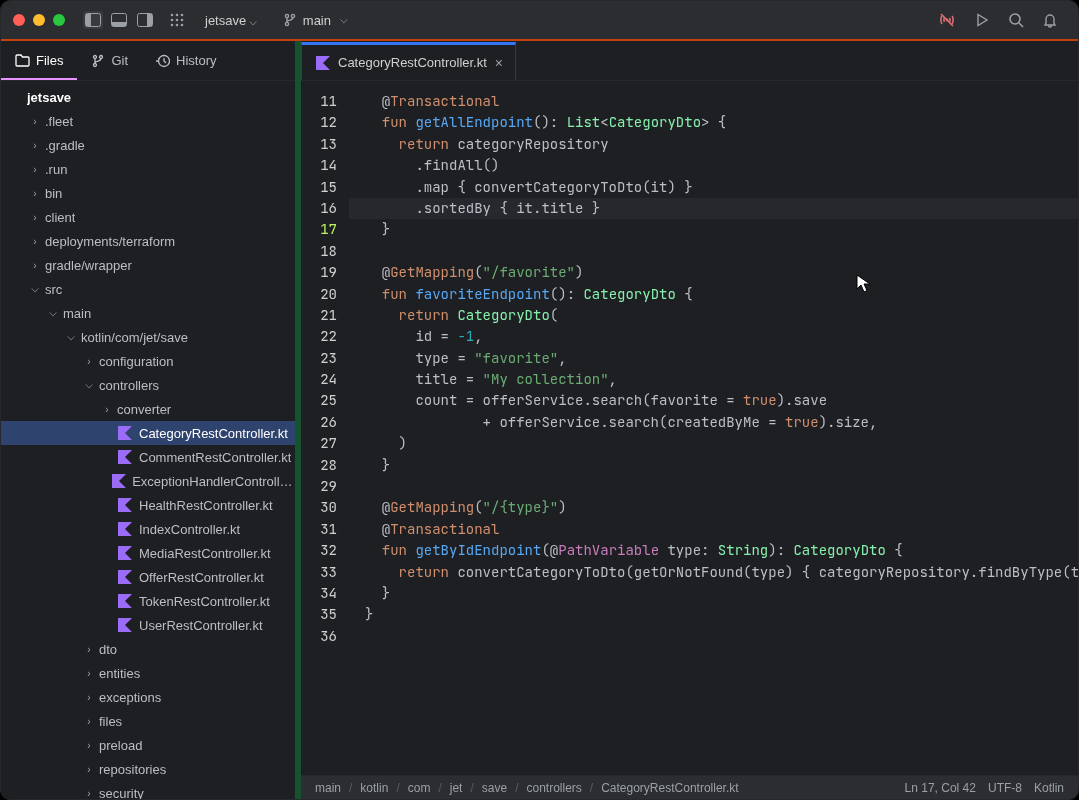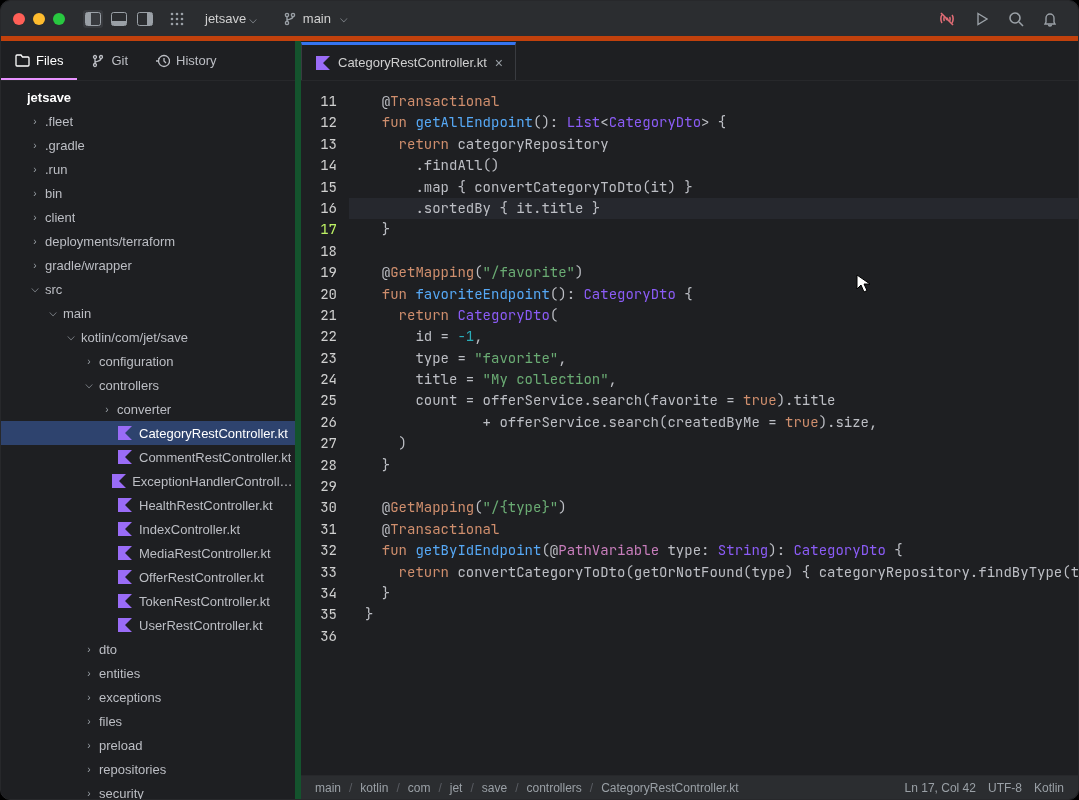--- a/index.html
+++ b/index.html
@@ -1,18 +1,18 @@
 <!DOCTYPE html>
 <html><head>
 <meta charset="utf-8">
 <style>
 *{margin:0;padding:0;box-sizing:border-box}
 body{width:1079px;height:800px;background:#000;font-family:-apple-system,BlinkMacSystemFont,"Segoe UI",sans-serif;font-size:13px;color:#bcbec4;overflow:hidden;position:relative}
 .window{width:1079px;height:800px;background:#1e1f22;border-radius:10px;display:flex;flex-direction:column;overflow:hidden;border:1px solid #27282b}
-.titlebar{height:40px;display:flex;align-items:center;padding:0 12px;gap:8px;border-bottom:5px solid #c2410c;background:#2b2d30}
+.titlebar{height:40px;display:flex;align-items:center;padding:0 12px;gap:8px;border-bottom:2px solid #c2410c;background:#2b2d30}
 .traffic{display:flex;gap:8px}
 .tl{width:12px;height:12px;border-radius:50%}
 .tl.r{background:#ff5f57}
 .tl.y{background:#febc2e}
 .tl.g{background:#28c840}
 .panelicons{display:flex;gap:6px;margin-left:10px}
 .picon{width:20px;height:18px;display:flex;align-items:center;justify-content:center;color:#9aa0a6;border-radius:3px}
 .picon.active{background:#383a3e}
 .grid-icon{width:20px;display:flex;align-items:center;justify-content:center;color:#9aa0a6;margin-left:4px}
 .projname{margin-left:10px;color:#d0d0d0}
@@ -44,21 +44,21 @@
 .editor{flex:1;display:flex;min-height:0;background:#1e1f22;font-family:"JetBrains Mono",Menlo,Consolas,monospace;font-size:14px;line-height:21.4px}
 .gutter{width:48px;text-align:right;padding:10px 12px 10px 0;color:#d0d0d0;user-select:none}
 .glin{height:21.4px}
 .glin.cur{color:#bef264}
 .code{flex:1;padding:10px 0;min-width:0}
 .cline{height:21.4px;padding-left:16px;white-space:pre}
 .cline.cur{background:#26282e}
 .cw{color:#cf8e6d}
 .an{color:#cf8e6d}
 .fn{color:#56a8f5}
-.ty{color:#8b5cf6}
+.ty{color:#86efac}
 .st{color:#6aab73}
 .nm{color:#2aacb8}
 .bl{color:#cf8e6d}
 .pu{color:#bcbec4}
 .id{color:#bcbec4}
 .pa{color:#c77dbb}
 .statusbar{height:24px;display:flex;align-items:center;padding:0 14px;border-top:1px solid #27282b;background:#2b2d30;color:#9aa0a6;font-size:12px;gap:8px}
 .crumbs{display:flex;align-items:center;gap:8px}
 .crumbs .sep{color:#5a5d63}
 .sbr{margin-left:auto;display:flex;gap:12px}
@@ -430,21 +430,21 @@
             <div class="cline"><span class="pu">      .</span><span class="id">map</span><span class="pu"> { </span><span class="id">convertCategoryToDto</span><span class="pu">(it) }</span></div>
             <div class="cline cur"><span class="pu">      .</span><span class="id">sortedBy</span><span class="pu"> { it.title }</span></div>
             <div class="cline"><span class="pu">  }</span></div>
             <div class="cline"><span class="pu"></span></div>
             <div class="cline"><span class="pu">  @</span><span class="an">GetMapping</span><span class="pu">(</span><span class="st">"/favorite"</span><span class="pu">)</span></div>
             <div class="cline"><span class="pu">  </span><span class="cw">fun</span><span class="pu"> </span><span class="fn">favoriteEndpoint</span><span class="pu">(): </span><span class="ty">CategoryDto</span><span class="pu"> {</span></div>
             <div class="cline"><span class="pu">    </span><span class="cw">return</span><span class="pu"> </span><span class="ty">CategoryDto</span><span class="pu">(</span></div>
             <div class="cline"><span class="pu">      id = </span><span class="nm">-1</span><span class="pu">,</span></div>
             <div class="cline"><span class="pu">      type = </span><span class="st">"favorite"</span><span class="pu">,</span></div>
             <div class="cline"><span class="pu">      title = </span><span class="st">"My collection"</span><span class="pu">,</span></div>
-            <div class="cline"><span class="pu">      count = offerService.</span><span class="id">search</span><span class="pu">(favorite = </span><span class="bl">true</span><span class="pu">).title</span></div>
+            <div class="cline"><span class="pu">      count = offerService.</span><span class="id">search</span><span class="pu">(favorite = </span><span class="bl">true</span><span class="pu">).save</span></div>
             <div class="cline"><span class="pu">              + offerService.</span><span class="id">search</span><span class="pu">(createdByMe = </span><span class="bl">true</span><span class="pu">).size,</span></div>
             <div class="cline"><span class="pu">    )</span></div>
             <div class="cline"><span class="pu">  }</span></div>
             <div class="cline"><span class="pu"></span></div>
             <div class="cline"><span class="pu">  @</span><span class="an">GetMapping</span><span class="pu">(</span><span class="st">"/{type}"</span><span class="pu">)</span></div>
             <div class="cline"><span class="pu">  @</span><span class="an">Transactional</span></div>
             <div class="cline"><span class="pu">  </span><span class="cw">fun</span><span class="pu"> </span><span class="fn">getByIdEndpoint</span><span class="pu">(@</span><span class="pa">PathVariable</span><span class="pu"> type: </span><span class="ty">String</span><span class="pu">): </span><span class="ty">CategoryDto</span><span class="pu"> {</span></div>
             <div class="cline"><span class="pu">    </span><span class="cw">return</span><span class="pu"> </span><span class="id">convertCategoryToDto</span><span class="pu">(</span><span class="id">getOrNotFound</span><span class="pu">(type) { categoryRepository.</span><span class="id">findByType</span><span class="pu">(ty</span></div>
             <div class="cline"><span class="pu">  }</span></div>
             <div class="cline"><span class="pu">}</span></div>

